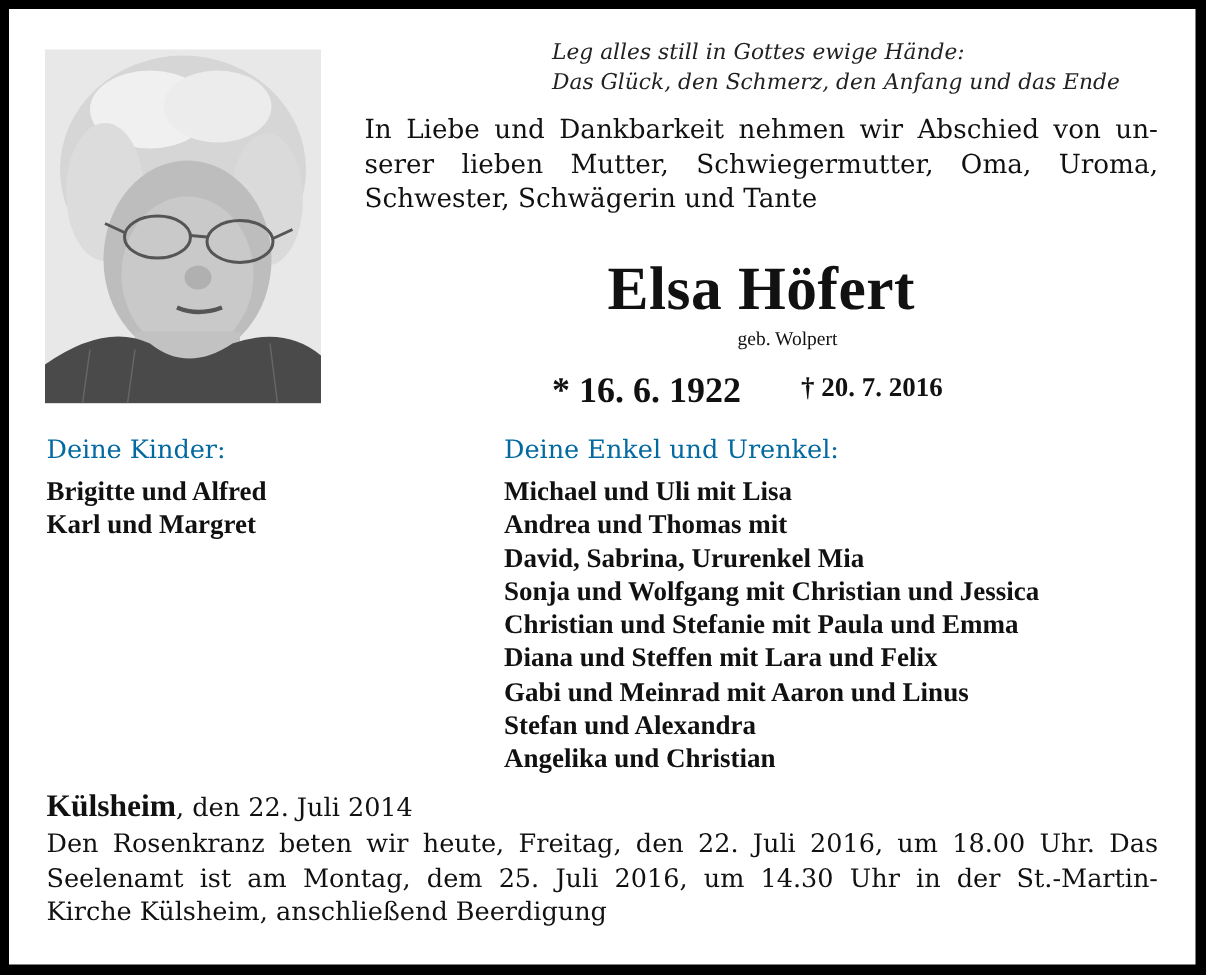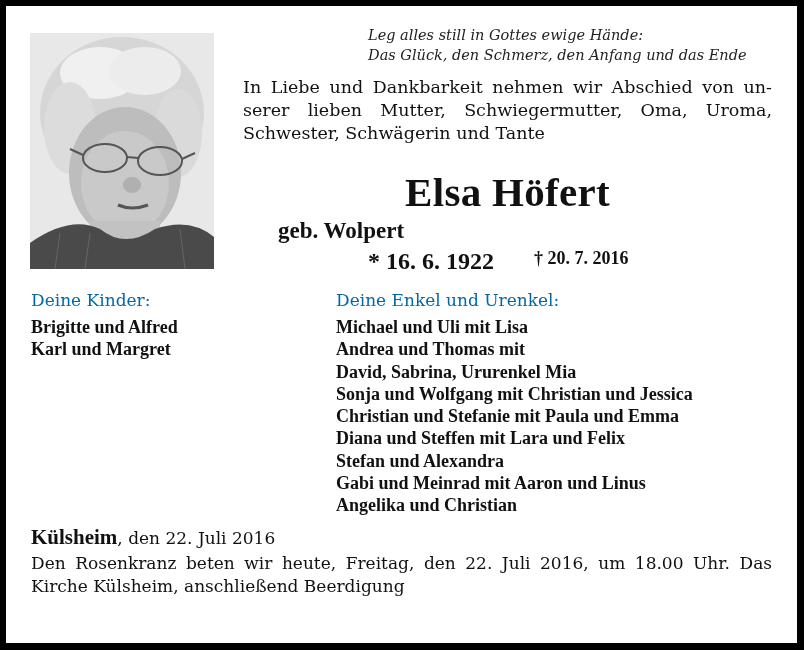--- a/index.html
+++ b/index.html
@@ -23,22 +23,22 @@
       white-space: normal; text-align: justify; text-align-last: left; color: #111;
     }
     .intro div { text-align-last: justify; }
     .intro div.last { text-align-last: left; }
     .name {
       left: 237px; top: 162px; width: 529px; text-align: center;
       font-size: 41px; font-weight: bold; font-family: "Liberation Serif", serif;
       line-height: 48px; letter-spacing: 0.3px;
     }
     .maiden {
-      left: 237px; top: 212px; width: 529px; padding-left: 35px; box-sizing: border-box;
-      font-size: 23px; font-weight: bold; font-family: "Liberation Serif", serif;
+      left: 237px; top: 212px; width: 529px; text-align: center; padding-left: 35px; box-sizing: border-box;
+      font-size: 13px; font-weight: normal; font-family: "Liberation Serif", serif;
     }
     .birth { left: 362px; top: 242px; font-size: 24px; font-weight: bold; font-family: "Liberation Serif", serif; }
     .death { left: 528px; top: 242px; font-size: 18px; font-weight: bold; font-family: "Liberation Serif", serif; }
     .label { font-size: 17px; line-height: 22px; color: #0369a1; }
     .bold-list { font-size: 18px; line-height: 22.3px; font-weight: bold; font-family: "Liberation Serif", serif; }
     .children-h { left: 25px; top: 283px; }
     .children { left: 25px; top: 310px; }
     .grand-h { left: 330px; top: 283px; }
     .grand { left: 330px; top: 310px; }
     .place { left: 25px; top: 520px; font-size: 17px; line-height: 22px; }
@@ -107,25 +107,26 @@
   </div>
 
   <div class="abs label grand-h">Deine Enkel und Urenkel:</div>
   <div class="abs bold-list grand">
     <div>Michael und Uli mit Lisa</div>
     <div>Andrea und Thomas mit</div>
     <div>David, Sabrina, Ururenkel Mia</div>
     <div>Sonja und Wolfgang mit Christian und Jessica</div>
     <div>Christian und Stefanie mit Paula und Emma</div>
     <div>Diana und Steffen mit Lara und Felix</div>
+    <div>Gabi und Meinrad mit Aaron und Linus</div>
     <div>Stefan und Alexandra</div>
-    <div>Gabi und Meinrad mit Aaron und Linus</div>
     <div>Angelika und Christian</div>
   </div>
 
-  <div class="abs place"><b>Külsheim</b><span>, den 22. Juli 2016</span></div>
+  <div class="abs place"><b>Külsheim</b><span>, den 22. Juli 2014</span></div>
 
   <div class="abs notice">
     <div>Den Rosenkranz beten wir heute, Freitag, den 22. Juli 2016, um 18.00 Uhr. Das</div>
+    <div>Seelenamt ist am Montag, dem 25. Juli 2016, um 14.30 Uhr in der St.-Martin-</div>
     <div class="last">Kirche Külsheim, anschließend Beerdigung</div>
   </div>
 
 </div>
 
 </body></html>

